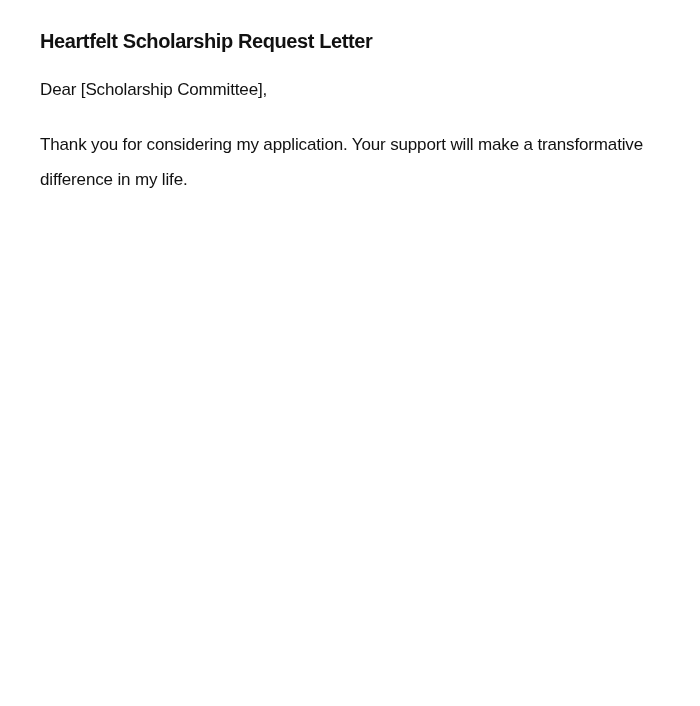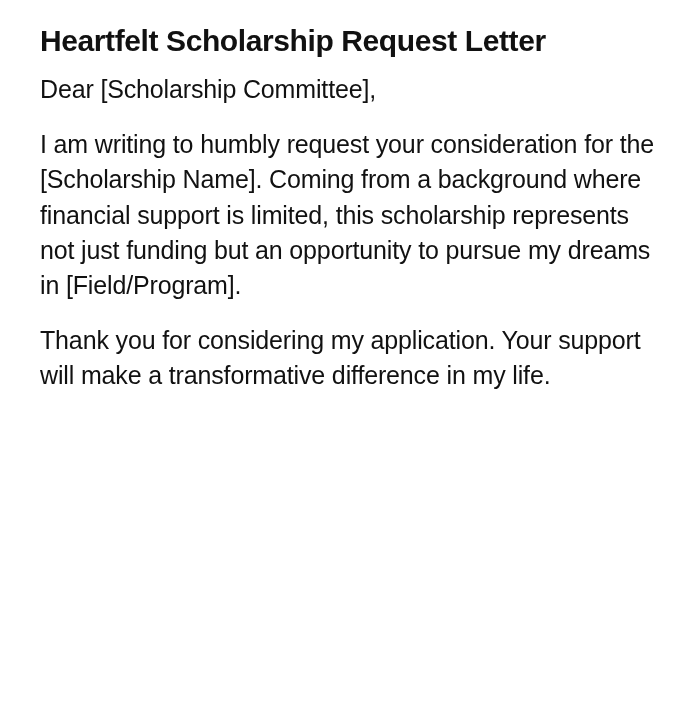--- a/index.html
+++ b/index.html
@@ -12,34 +12,33 @@
       height: 706px;
       overflow: hidden;
       font-family: "Liberation Sans", sans-serif;
       color: #111111;
     }
     .page {
       padding: 24px 40px 0 40px;
       width: 620px;
     }
     .title {
-      font-size: 30px;
+      font-size: 20px;
       font-weight: bold;
       letter-spacing: -0.4px;
       margin: 0 0 14px 0;
       line-height: 34px;
     }
     .para {
-      font-size: 25px;
+      font-size: 17px;
       line-height: 35.2px;
       margin: 0 0 20px 0;
       letter-spacing: -0.15px;
     }
   </style>
 </head>
 <body>
 
 <div class="page">
   <h1 class="title">Heartfelt Scholarship Request Letter</h1>
   <p class="para">Dear [Scholarship Committee],</p>
-  <p class="para">I am writing to humbly request your consideration for the [Scholarship Name]. Coming from a background where financial support is limited, this scholarship represents not just funding but an opportunity to pursue my dreams in [Field/Program].</p>
   <p class="para">Thank you for considering my application. Your support will make a transformative difference in my life.</p>
 </div>
 
 </body></html>

